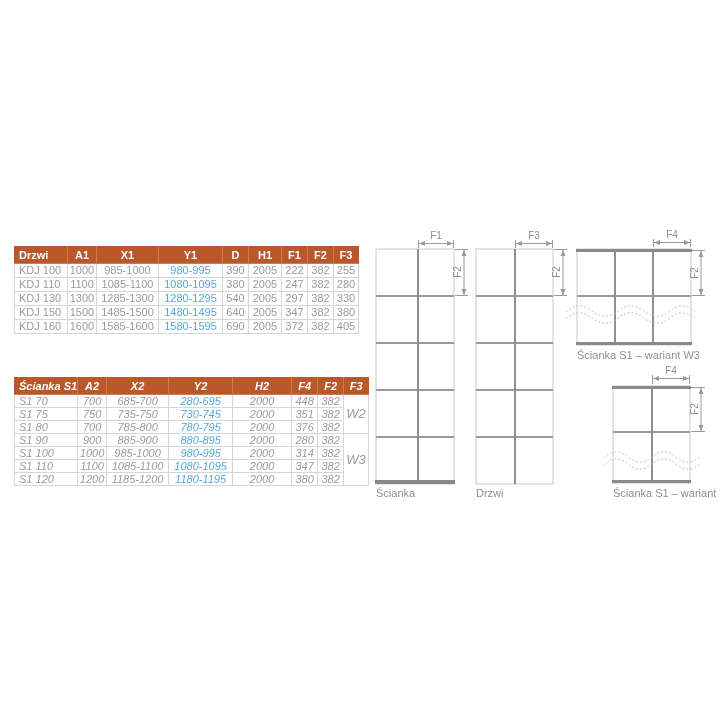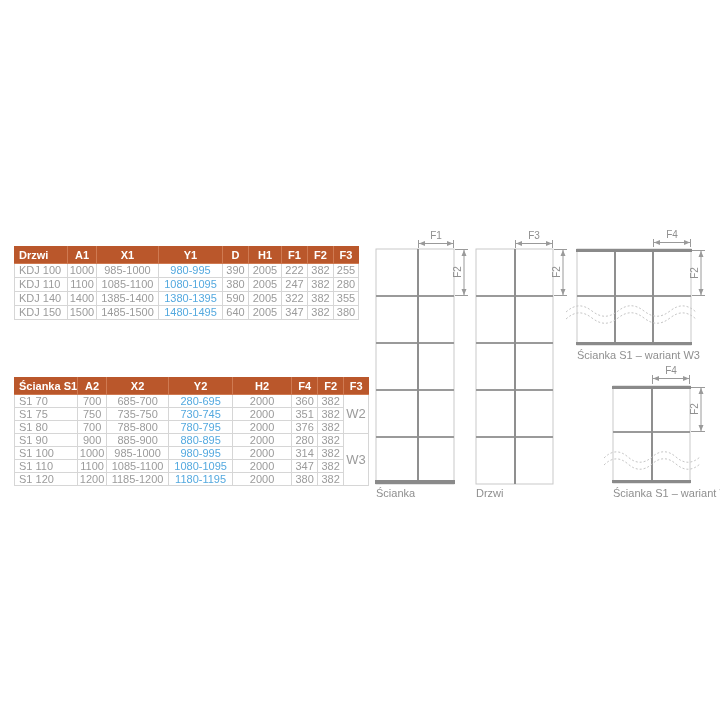--- a/index.html
+++ b/index.html
@@ -79,45 +79,56 @@
           <td>1100</td>
           <td>1085-1100</td>
           <td class="blue">1080-1095</td>
           <td>380</td>
           <td>2005</td>
           <td>247</td>
           <td>382</td>
           <td>280</td>
         </tr>
         <tr>
-          <td class="first">KDJ 140</td>
-          <td>1400</td>
-          <td>1385-1400</td>
-          <td class="blue">1380-1395</td>
-          <td>590</td>
-          <td>2005</td>
-          <td>322</td>
-          <td>382</td>
-          <td>355</td>
+          <td class="first">KDJ 130</td>
+          <td>1300</td>
+          <td>1285-1300</td>
+          <td class="blue">1280-1295</td>
+          <td>540</td>
+          <td>2005</td>
+          <td>297</td>
+          <td>382</td>
+          <td>330</td>
         </tr>
         <tr>
           <td class="first">KDJ 150</td>
           <td>1500</td>
           <td>1485-1500</td>
           <td class="blue">1480-1495</td>
           <td>640</td>
           <td>2005</td>
           <td>347</td>
           <td>382</td>
           <td>380</td>
         </tr>
+        <tr>
+          <td class="first">KDJ 160</td>
+          <td>1600</td>
+          <td>1585-1600</td>
+          <td class="blue">1580-1595</td>
+          <td>690</td>
+          <td>2005</td>
+          <td>372</td>
+          <td>382</td>
+          <td>405</td>
+        </tr>
       </tbody>
   </table>
 
-  <table class="spec" id="walls-table" style="left:14px; top:377px;">
+  <table class="spec" id="walls-table" style="left:14px; top:377px;font-style:italic;">
     <colgroup>
       <col style="width:53px">
         <col style="width:29px">
         <col style="width:62px">
       <col style="width:64px">
         <col style="width:59px">
         <col style="width:26px">
       <col style="width:26px">
         <col style="width:25px">
     </colgroup>
@@ -133,21 +144,21 @@
           <th>F3</th>
         </tr>
     </thead>
     <tbody id="walls-body">
         <tr>
           <td class="first">S1 70</td>
           <td>700</td>
           <td>685-700</td>
           <td class="blue">280-695</td>
           <td>2000</td>
-          <td>360</td>
+          <td>448</td>
           <td>382</td>
           <td rowspan="3" class="variant">W2</td>
         </tr>
         <tr>
           <td class="first">S1 75</td>
           <td>750</td>
           <td>735-750</td>
           <td class="blue">730-745</td>
           <td>2000</td>
           <td>351</td>

